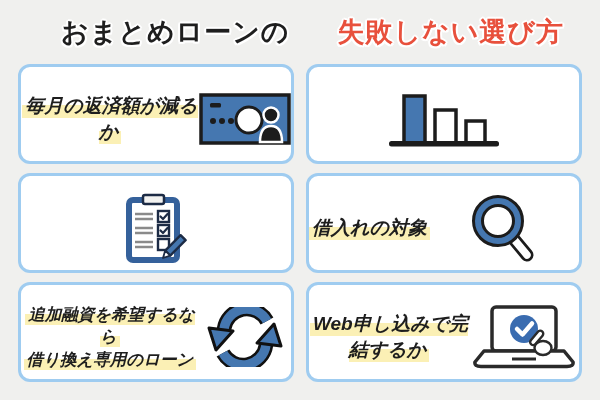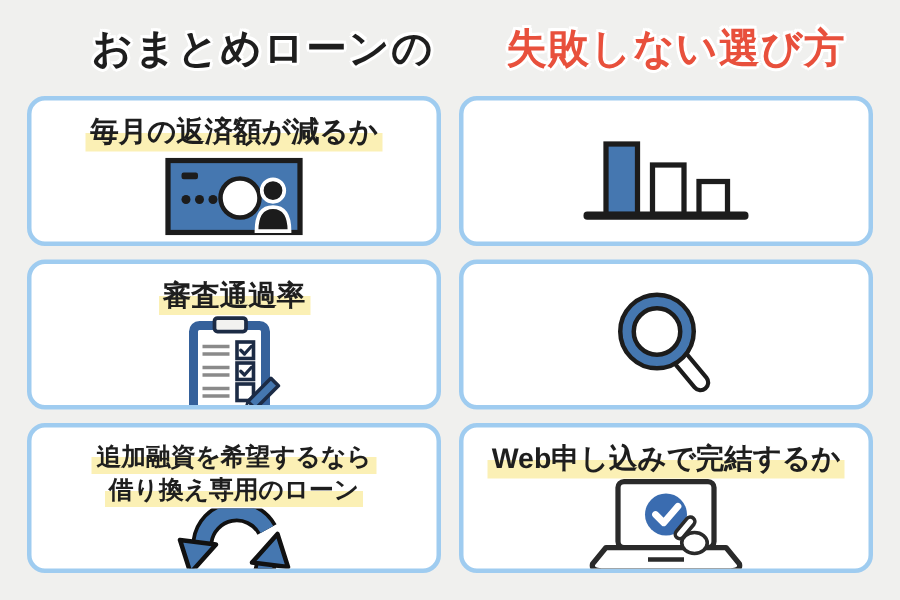--- a/index.html
+++ b/index.html
@@ -27,22 +27,22 @@
   }
   .title-black{color:#1e1e1e;}
   .title-red{color:var(--red);margin-left:48px;}
   .grid{
     position:absolute;left:18px;right:18px;top:64px;bottom:18px;
     display:grid;grid-template-columns:1fr 1fr;grid-template-rows:1fr 1fr 1fr;
     gap:9px 12px;
   }
   .card{
     background:#fff;border:3px solid var(--card-border);border-radius:12px;
-    display:flex;flex-direction:column;align-items:center;
-    padding-top:9px;overflow:hidden;
+    display:flex;flex-direction:row;align-items:center;
+    padding-top:9px;overflow:hidden;font-style:italic;
   }
   .card-title{
     font-size:19px;font-weight:bold;color:#1e1e1e;text-align:center;line-height:1.32;
   }
   .card-title.two-line{font-size:16.5px;line-height:1.35;}
   .hl{background:linear-gradient(transparent 45%,var(--yellow) 45%);padding:0 3px 2px;}
   .icon-wrap{flex:1;display:flex;align-items:center;justify-content:center;width:100%;}
 </style>
 </head>
 <body>
@@ -77,23 +77,20 @@
       <svg width="112" height="58" viewBox="0 0 112 58">
         <rect x="16" y="6" width="21" height="47" fill="#4577b0" stroke="#1c1c1c" stroke-width="3.5"></rect>
         <rect x="47" y="20" width="21" height="33" fill="#ffffff" stroke="#1c1c1c" stroke-width="3.5"></rect>
         <rect x="78" y="31" width="19" height="22" fill="#ffffff" stroke="#1c1c1c" stroke-width="3.5"></rect>
         <rect x="1" y="51" width="110" height="5.5" rx="2.5" fill="#1c1c1c"></rect>
       </svg>
     </div>
   </div>
 
   <div class="card">
-    <div class="card-title">
-      <span class="hl">審査通過率</span>
-    </div>
     <div class="icon-wrap">
       <svg width="74" height="70" viewBox="0 0 74 70">
         <rect x="10" y="7" width="48" height="60" rx="4" fill="#ffffff" stroke="#35619b" stroke-width="6"></rect>
         <rect x="24" y="2" width="21" height="9" rx="2" fill="#f2f2f0" stroke="#1c2b45" stroke-width="2.5"></rect>
         <g stroke="#8a8a8a" stroke-width="2.4">
           <line x1="16" y1="21" x2="34" y2="21"></line>
             <line x1="16" y1="26" x2="34" y2="26"></line>
           <line x1="16" y1="35" x2="34" y2="35"></line>
             <line x1="16" y1="40" x2="34" y2="40"></line>
           <line x1="16" y1="49" x2="34" y2="49"></line>
@@ -108,20 +105,23 @@
           <path d="M41.5 23.5 l2.5 2.5 l4.5 -5"></path>
           <path d="M41.5 37.5 l2.5 2.5 l4.5 -5"></path>
         </g>
         <polygon points="46.2,57.6 51.2,62.6 66.6,47.2 61.6,42.2" fill="#4577b0" stroke="#1c2b45" stroke-width="2.4" stroke-linejoin="round"></polygon>
         <polygon points="44,65 46.2,57.6 51.2,62.6" fill="#ffffff" stroke="#1c2b45" stroke-width="1.8" stroke-linejoin="round"></polygon>
       </svg>
     </div>
   </div>
 
   <div class="card">
+    <div class="card-title">
+      <span class="hl">借入れの対象</span>
+    </div>
     <div class="icon-wrap">
       <svg width="68" height="70" viewBox="0 0 68 70">
         <line x1="42" y1="44" x2="57" y2="62" stroke="#1c1c1c" stroke-width="13" stroke-linecap="round"></line>
         <line x1="42" y1="44" x2="57" y2="62" stroke="#ffffff" stroke-width="7.5" stroke-linecap="round"></line>
         <circle cx="28" cy="28" r="20" fill="#ffffff" stroke="#4577b0" stroke-width="9"></circle>
         <circle cx="28" cy="28" r="24.5" fill="none" stroke="#1c1c1c" stroke-width="3"></circle>
         <circle cx="28" cy="28" r="15.5" fill="none" stroke="#1c1c1c" stroke-width="3"></circle>
       </svg>
     </div>
   </div>

